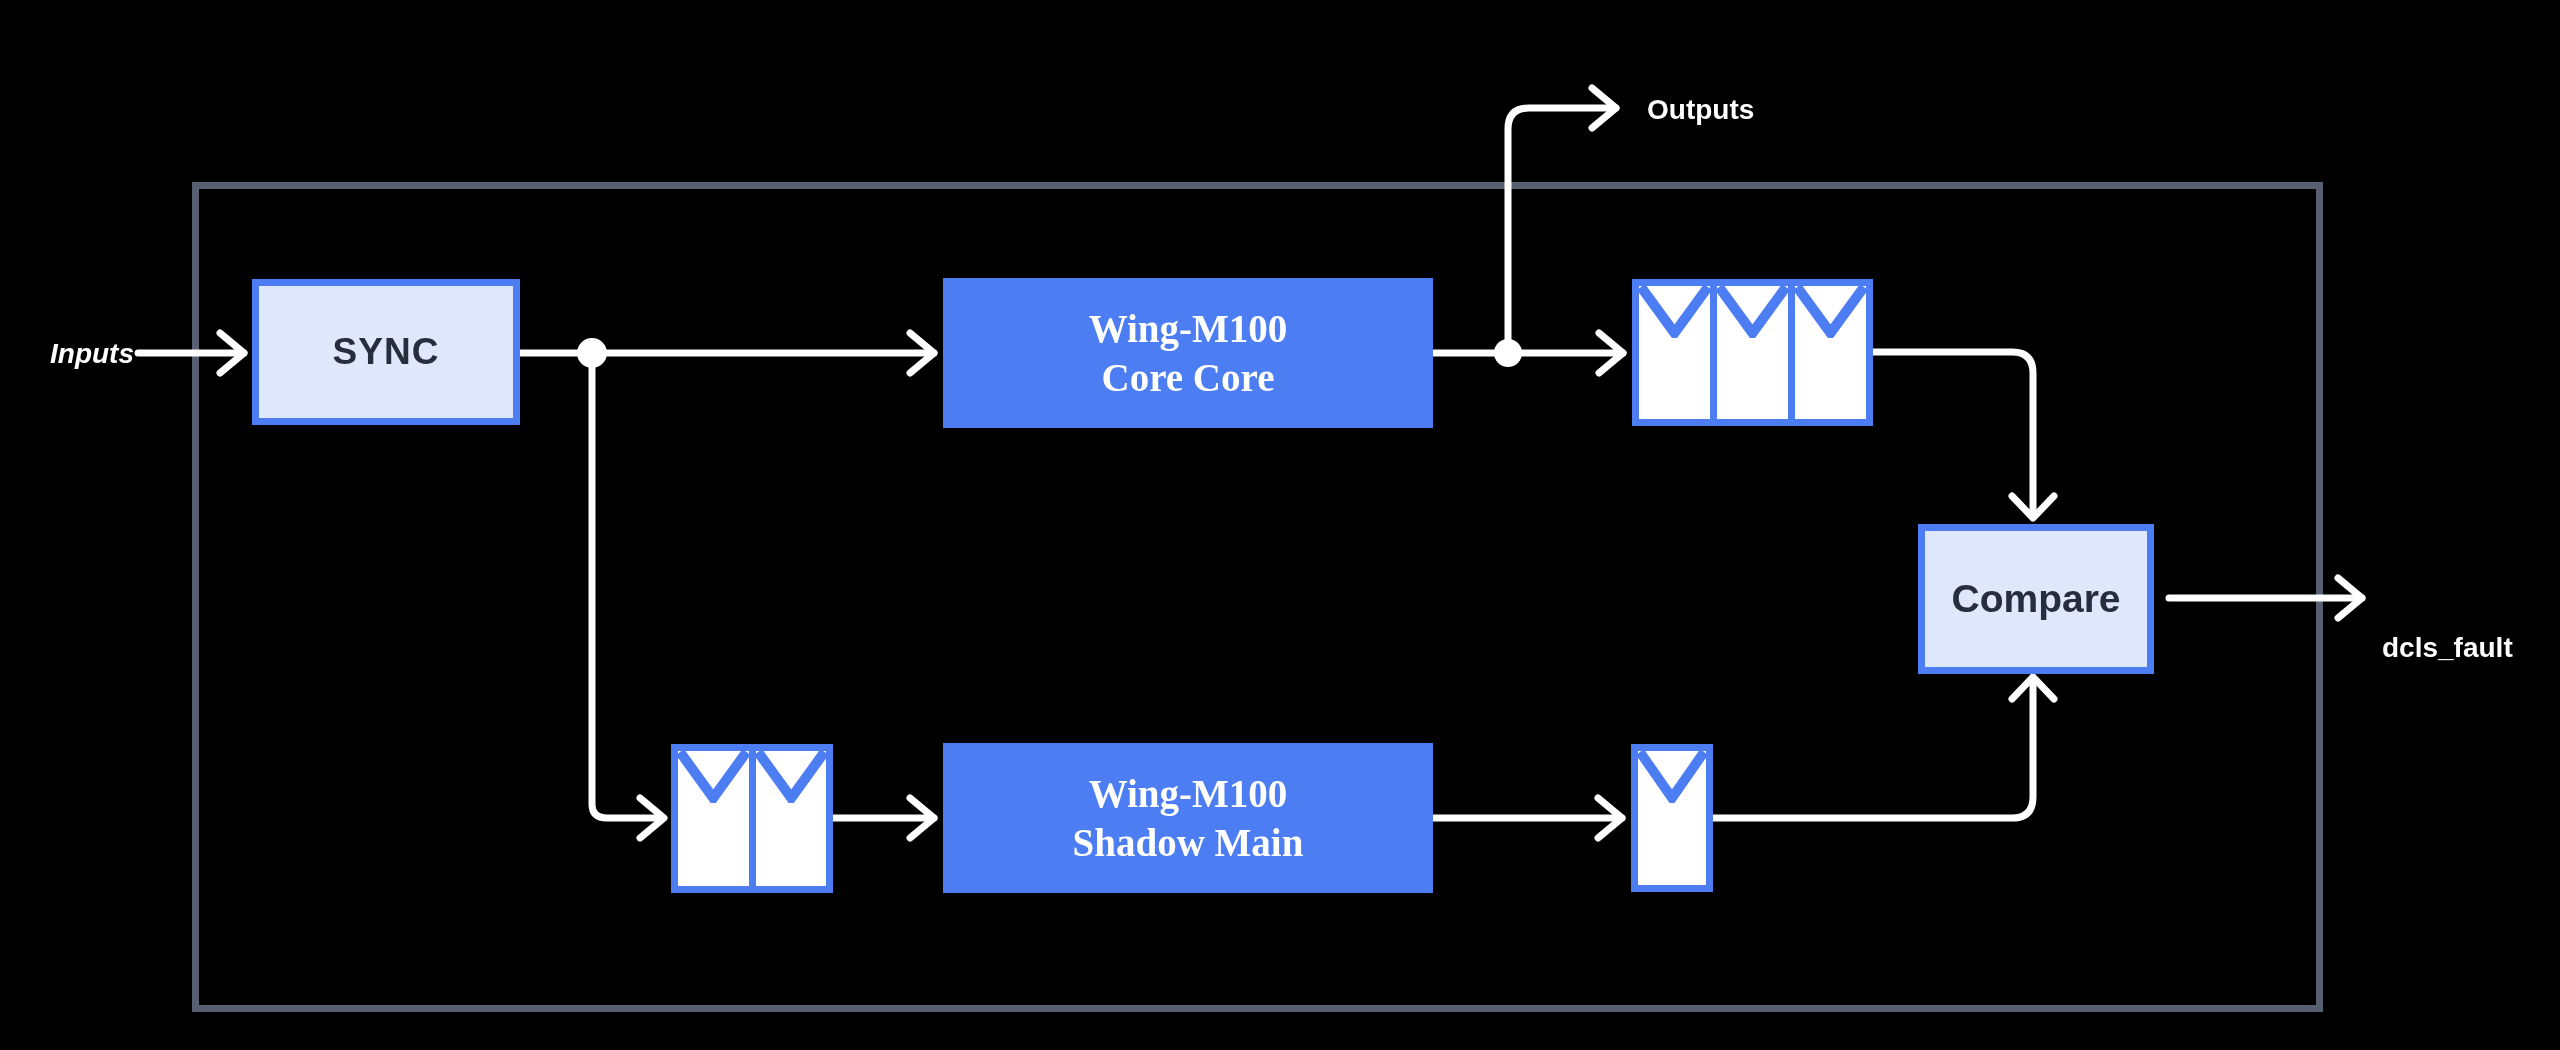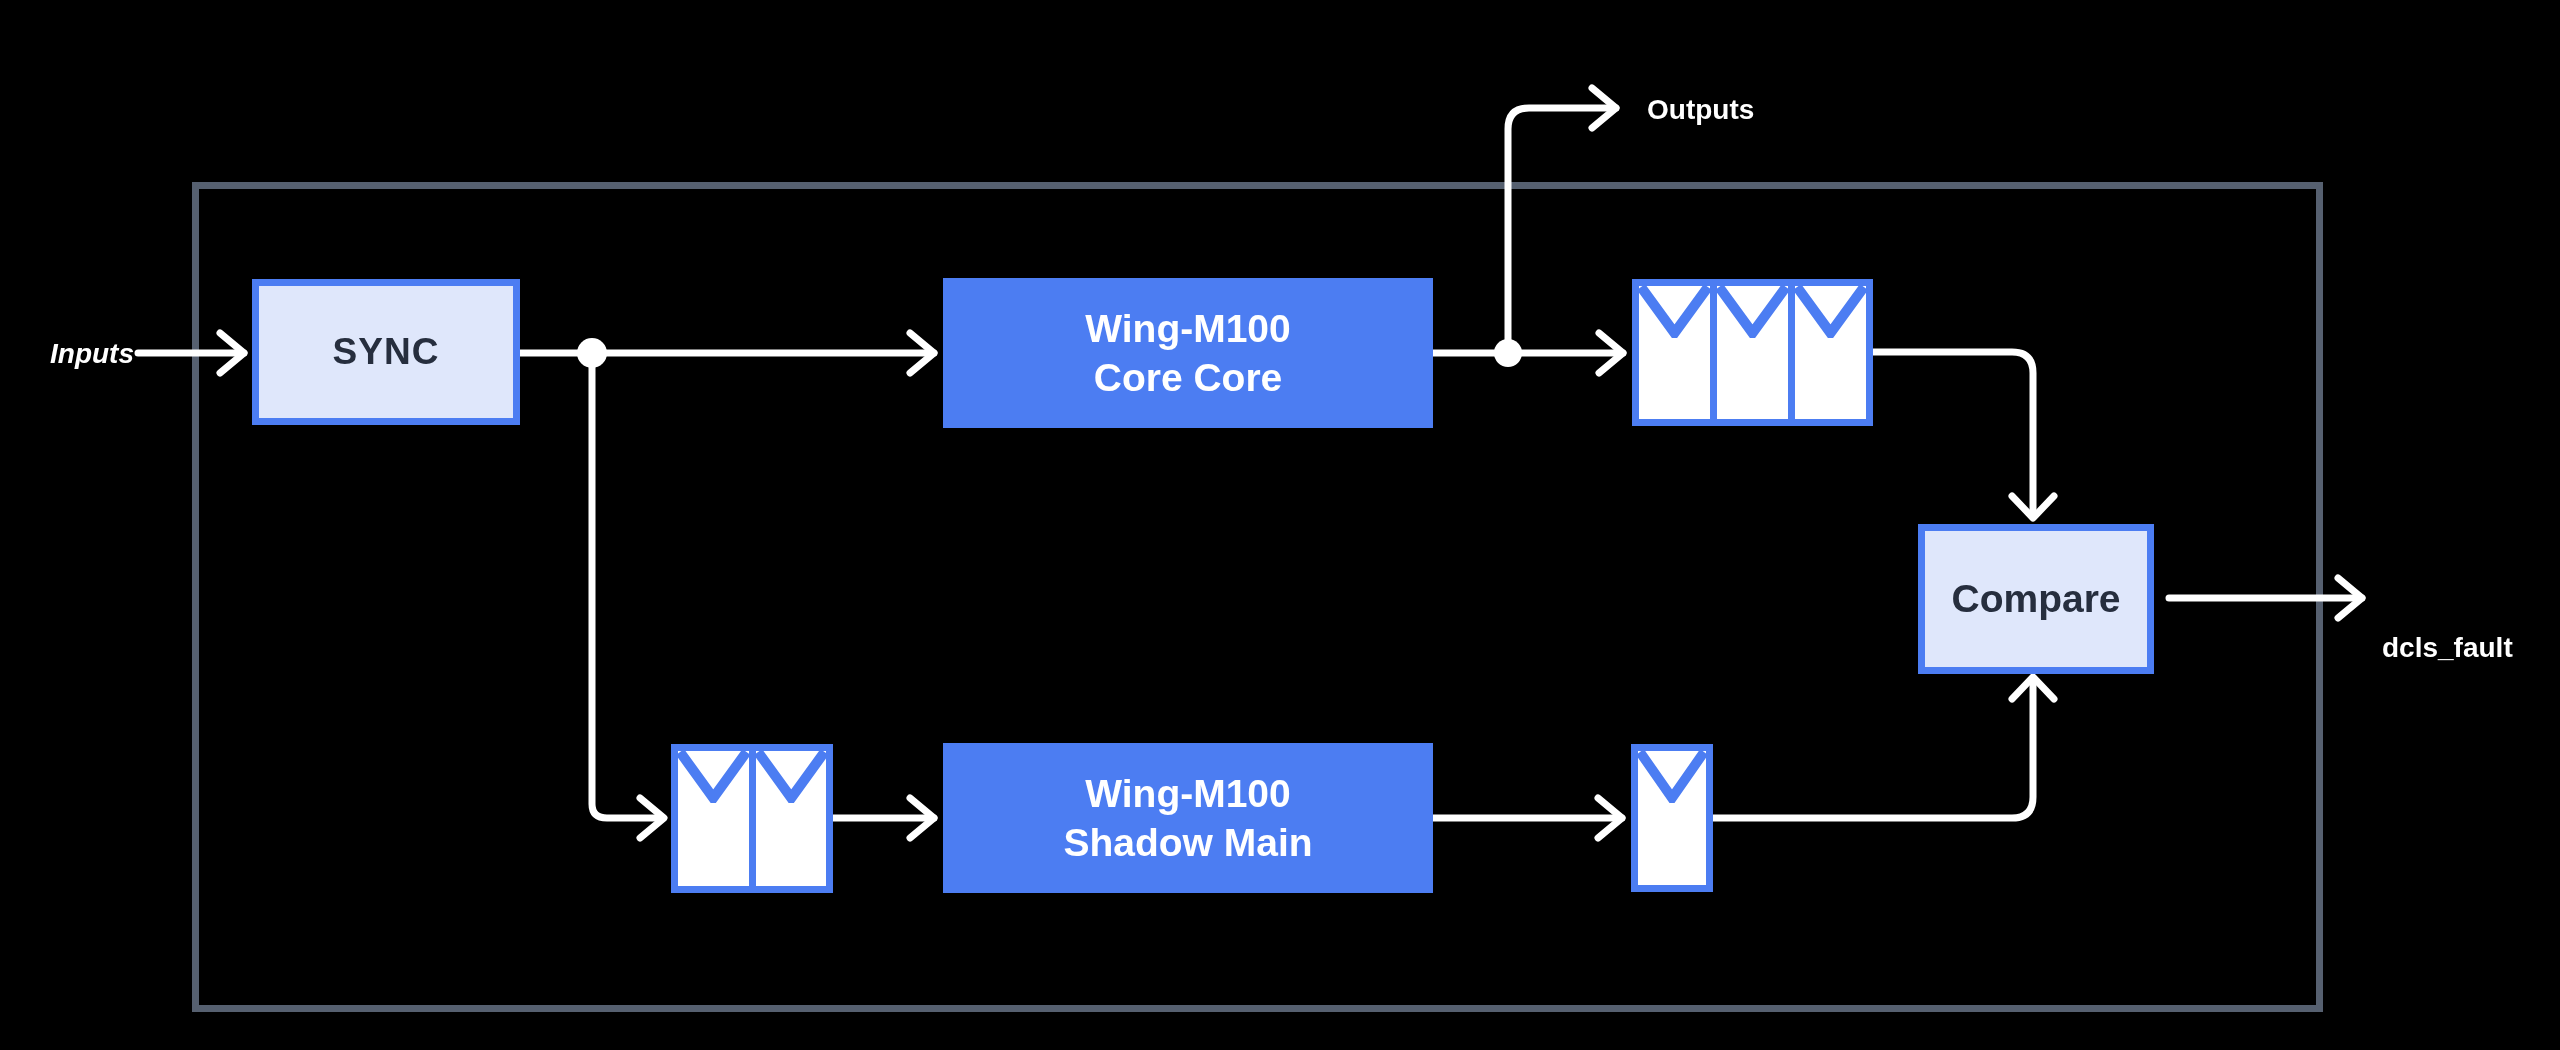--- a/index.html
+++ b/index.html
@@ -24,21 +24,21 @@
   
   #wires{position:absolute;left:0;top:0;width:2560px;height:1050px;z-index:2;}
   #wires path{stroke:var(--wire-white);stroke-width:7;fill:none;stroke-linecap:round;stroke-linejoin:round;}
   #wires circle{fill:var(--wire-white);stroke:none;}
   
   .block{
     position:absolute;display:flex;flex-direction:column;align-items:center;justify-content:center;
     box-sizing:border-box;text-align:center;z-index:3;font-weight:700;
   }
   .light-block{background:var(--light-fill);border:7px solid var(--accent-blue);color:var(--text-dark);}
-  .blue-block{background:var(--accent-blue);color:#ffffff;}
+  .blue-block{background:var(--accent-blue);color:#ffffff;font-family:Liberation Serif, serif;}
   #sync{left:252px;top:279px;width:268px;height:146px;font-size:37px;letter-spacing:1px;}
   #main-core{left:943px;top:278px;width:490px;height:150px;font-size:39px;line-height:49px;}
   #shadow-core{left:943px;top:743px;width:490px;height:150px;font-size:39px;line-height:49px;}
   #compare{left:1918px;top:524px;width:236px;height:150px;font-size:39px;}
   
   .delay{
     position:absolute;background:var(--accent-blue);box-sizing:border-box;
     display:flex;gap:7px;padding:7px;z-index:3;
   }
   #delay-main{left:1632px;top:279px;width:241px;height:147px;}

